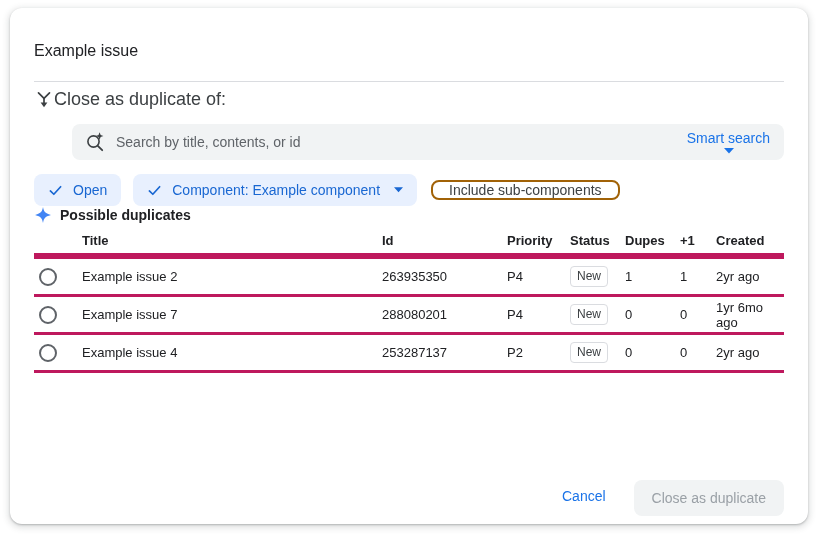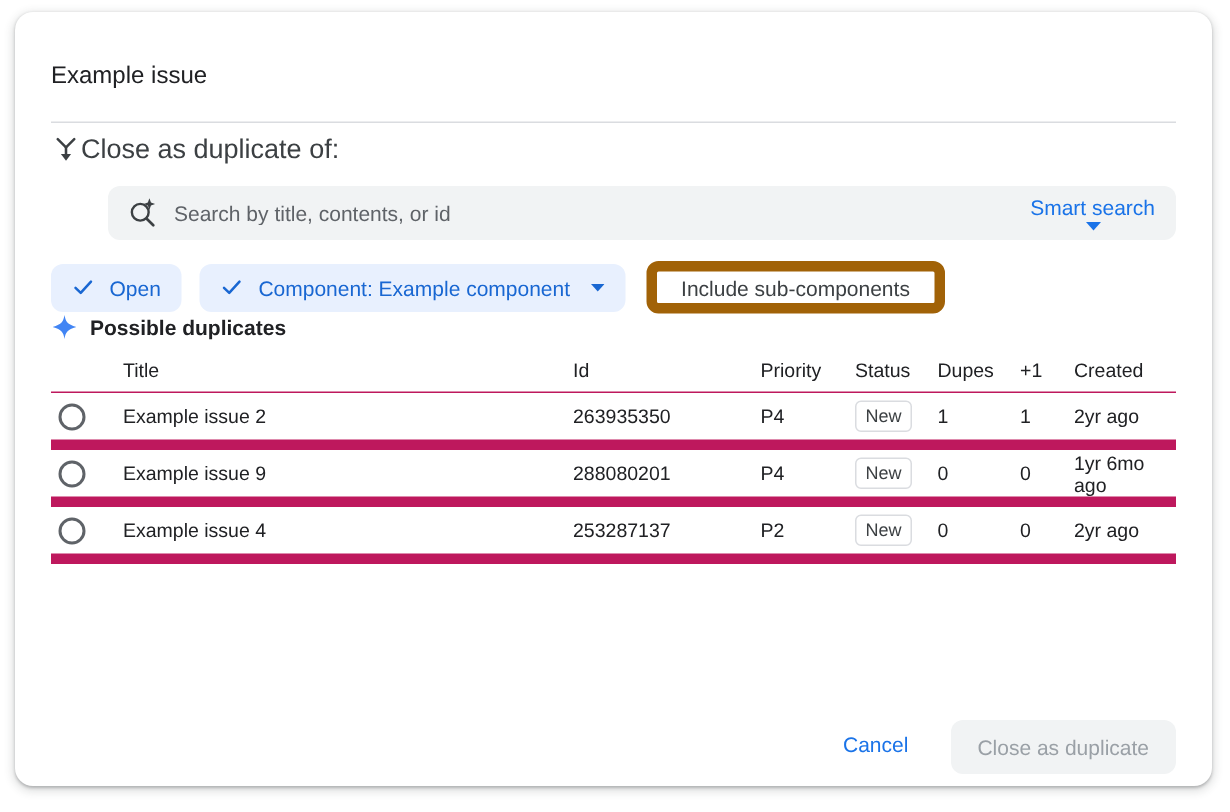--- a/index.html
+++ b/index.html
@@ -95,23 +95,23 @@
     gap: 10px;
     padding: 0 14px;
     color: #1967d2;
     font-size: 14px;
     font-weight: 500;
     cursor: pointer;
   }
   .chip .caret { margin-left: 4px; display: inline-flex; }
   .subcomp-btn {
     margin-left: 2px;
-    height: 35px;
+    height: 20px;
     background: #fff;
-    border: 7px solid #a16207;
+    border: 2px solid #a16207;
     border-radius: 8px;
     padding: 0 16px;
     font-family: "Liberation Sans", sans-serif;
     font-size: 14px;
     color: #3c4043;
     cursor: pointer;
   }
   
   .pd-header {
     display: flex;
@@ -119,28 +119,28 @@
     gap: 8px;
     font-size: 14px;
     font-weight: 700;
     color: #202124;
   }
   .table { margin-top: 4px; }
   .trow {
     display: flex;
     align-items: center;
     height: 38px;
-    border-bottom: 7px solid #be185d;
+    border-bottom: 3px solid #be185d;
     font-size: 13px;
     color: #202124;
   }
   .trow.thead {
     height: 31px;
-    font-weight: 400;
-    border-bottom: 1px solid #be185d;
+    font-weight: 700;
+    border-bottom: 6px solid #be185d;
   }
   .c-radio   { width: 48px; display: flex; align-items: center; padding-left: 5px; }
   .c-title   { width: 300px; }
   .c-id      { width: 125px; }
   .c-priority{ width: 63px; }
   .c-status  { width: 55px; }
   .c-dupes   { width: 55px; }
   .c-plus1   { width: 36px; }
   .c-created { flex: 1; }
   .radio {
@@ -288,21 +288,21 @@
       <div class="c-status"><span class="badge">New</span></div>
       <div class="c-dupes">1</div>
       <div class="c-plus1">1</div>
       <div class="c-created">2yr ago</div>
     </div>
 
     <div class="trow">
       <div class="c-radio">
           <span class="radio"></span>
         </div>
-      <div class="c-title">Example issue 9</div>
+      <div class="c-title">Example issue 7</div>
       <div class="c-id">288080201</div>
       <div class="c-priority">P4</div>
       <div class="c-status"><span class="badge">New</span></div>
       <div class="c-dupes">0</div>
       <div class="c-plus1">0</div>
       <div class="c-created">1yr 6mo ago</div>
     </div>
 
     <div class="trow">
       <div class="c-radio">

